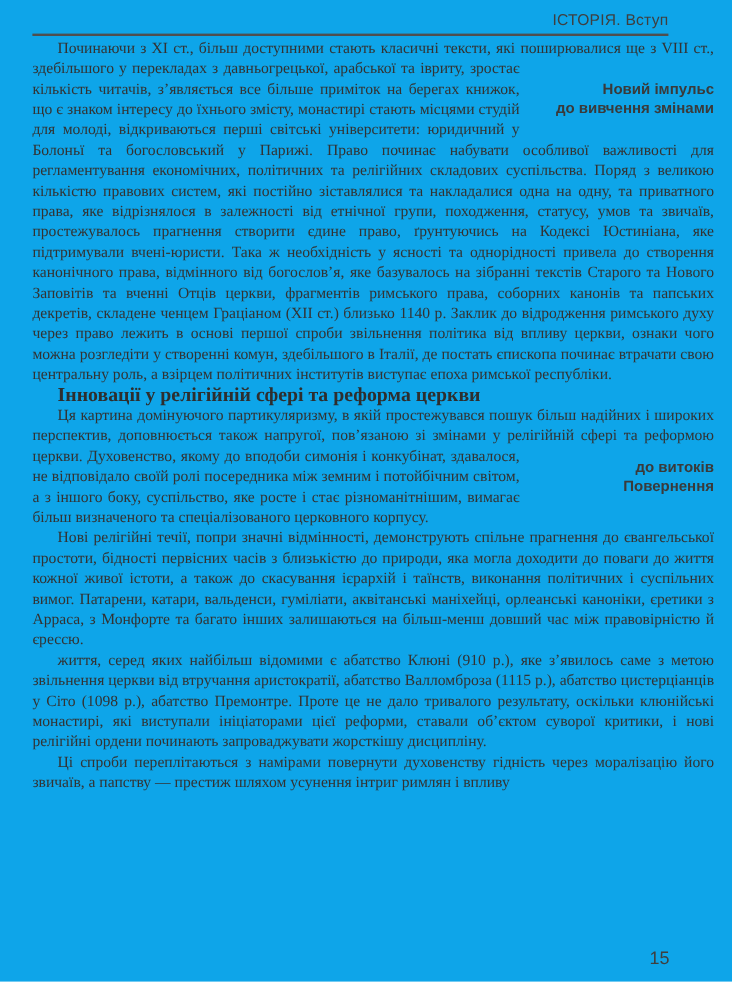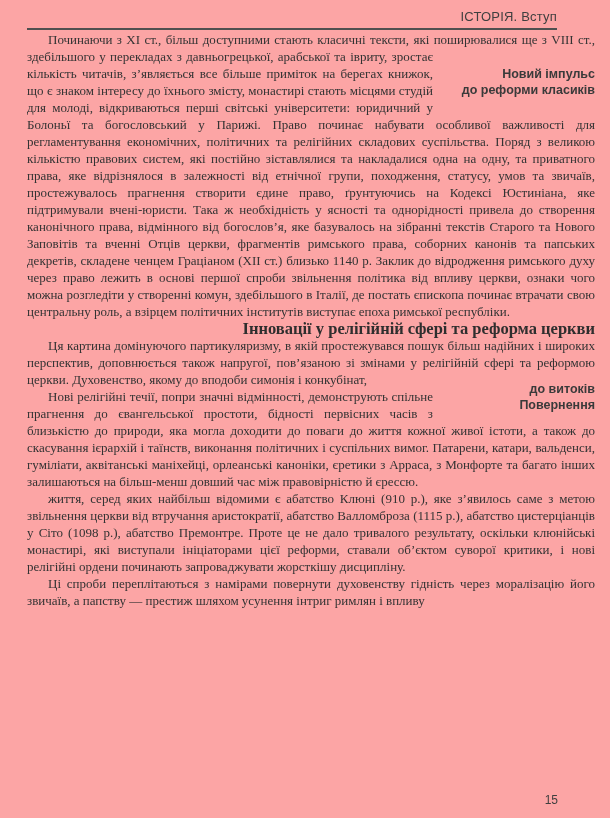--- a/index.html
+++ b/index.html
@@ -4,21 +4,21 @@
 <style>
   html,body { margin:0; padding:0; }
   body {
     width:610px; height:818px;
     background:#ffffff;
     font-family:"Liberation Serif", serif;
   }
   .page {
     position:relative;
     width:610px; height:818px;
-    background:#fca5a5;
+    background:#0ea5e9;
     overflow:hidden;
     box-sizing:border-box;
   }
   .header {
     margin:9px 53px 0 27px;
     padding-bottom:4px;
     border-bottom:2px solid #4f4f4f;
     text-align:right;
     font-family:"Liberation Sans", sans-serif;
     font-size:13px;
@@ -54,60 +54,61 @@
   .margin-note .note-line { display:block; text-indent:0; }
   .note-1 { height:68px; }
   .note-2 { height:51px; }
   .note-3 { height:51px; }
   .section-heading {
     font-family:"Liberation Serif", serif;
     font-size:16.5px;
     font-weight:bold;
     color:#2e2e2e;
     margin:13px 0 9px 21px;
-    text-align:right;
+    text-align:left;
     text-indent:0;
   }
   .page-number {
     position:absolute;
     right:52px;
     bottom:11px;
     font-family:"Liberation Sans", sans-serif;
-    font-size:12px;
+    font-size:15px;
     color:#3f3f3f;
   }
 </style>
 </head>
 <body>
 
 <div class="page">
 
   <div class="header">
     <span>ІСТОРІЯ. Вступ</span>
   </div>
 
   <div class="body-text">
 
     <p>
       <span>Починаючи з XI ст., більш доступними стають класичні тексти, які поширювалися ще з VIII ст., здебільшого у перекладах з давньогрецької, арабської та івриту, зростає</span>
       <span class="margin-note note-1">
         <span class="note-line">Новий імпульс</span>
-        <span class="note-line">до реформи класиків</span>
+        <span class="note-line">до вивчення змінами</span>
       </span>
       <span>кількість читачів, з’являється все більше приміток на берегах книжок, що є знаком інтересу до їхнього змісту, монастирі стають місцями студій для молоді, відкриваються перші світські університети: юридичний у Болоньї та богословський у Парижі. Право починає набувати особливої важливості для регламентування економічних, політичних та релігійних складових суспільства. Поряд з великою кількістю правових систем, які постійно зіставлялися та накладалися одна на одну, та приватного права, яке відрізнялося в залежності від етнічної групи, походження, статусу, умов та звичаїв, простежувалось прагнення створити єдине право, ґрунтуючись на Кодексі Юстиніана, яке підтримували вчені-юристи. Така ж необхідність у ясності та однорідності привела до створення канонічного права, відмінного від богослов’я, яке базувалось на зібранні текстів Старого та Нового Заповітів та вченні Отців церкви, фрагментів римського права, соборних канонів та папських декретів, складене ченцем Граціаном (XII ст.) близько 1140 р. Заклик до відродження римського духу через право лежить в основі першої спроби звільнення політика від впливу церкви, ознаки чого можна розгледіти у створенні комун, здебільшого в Італії, де постать єпископа починає втрачати свою центральну роль, а взірцем політичних інститутів виступає епоха римської республіки.</span>
     </p>
 
     <p class="section-heading">Інновації у релігійній сфері та реформа церкви</p>
 
     <p>
       <span>Ця картина домінуючого партикуляризму, в якій простежувався пошук більш надійних і широких перспектив, доповнюється також напругої, пов’язаною зі змінами у релігійній сфері та реформою церкви. Духовенство, якому до вподоби симонія і конкубінат,</span>
       <span class="margin-note note-2">
         <span class="note-line">до витоків</span>
         <span class="note-line">Повернення</span>
       </span>
+      <span>здавалося, не відповідало своїй ролі посередника між земним і потойбічним світом, а з іншого боку, суспільство, яке росте і стає різноманітнішим, вимагає більш визначеного та спеціалізованого церковного корпусу.</span>
     </p>
 
     <p>Нові релігійні течії, попри значні відмінності, демонструють спільне прагнення до євангельської простоти, бідності первісних часів з близькістю до природи, яка могла доходити до поваги до життя кожної живої істоти, а також до скасування ієрархій і таїнств, виконання політичних і суспільних вимог. Патарени, катари, вальденси, гуміліати, аквітанські маніхейці, орлеанські каноніки, єретики з Арраса, з Монфорте та багато інших залишаються на більш-менш довший час між правовірністю й єрессю.</p>
 
     <p>
       <span>життя, серед яких найбільш відомими є абатство Клюні (910 р.), яке з’явилось саме з метою звільнення церкви від втручання аристократії, абатство Валломброза (1115 р.), абатство цистерціанців у Сіто (1098 р.), абатство Премонтре. Проте це не дало тривалого результату, оскільки клюнійські монастирі, які виступали ініціаторами цієї реформи, ставали об’єктом суворої критики, і нові релігійні ордени починають запроваджувати жорсткішу дисципліну.</span>
     </p>
 
     <p>
       <span>Ці спроби переплітаються з намірами повернути духовенству гідність через моралізацію його звичаїв, а папству — престиж шляхом усунення інтриг римлян і впливу</span>

